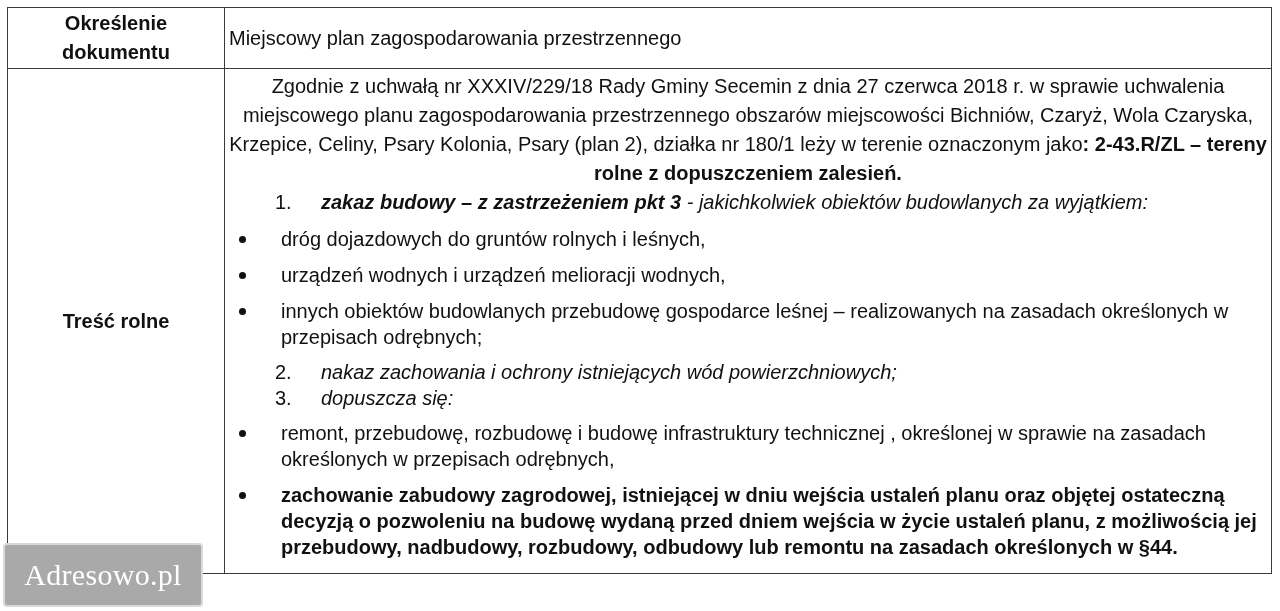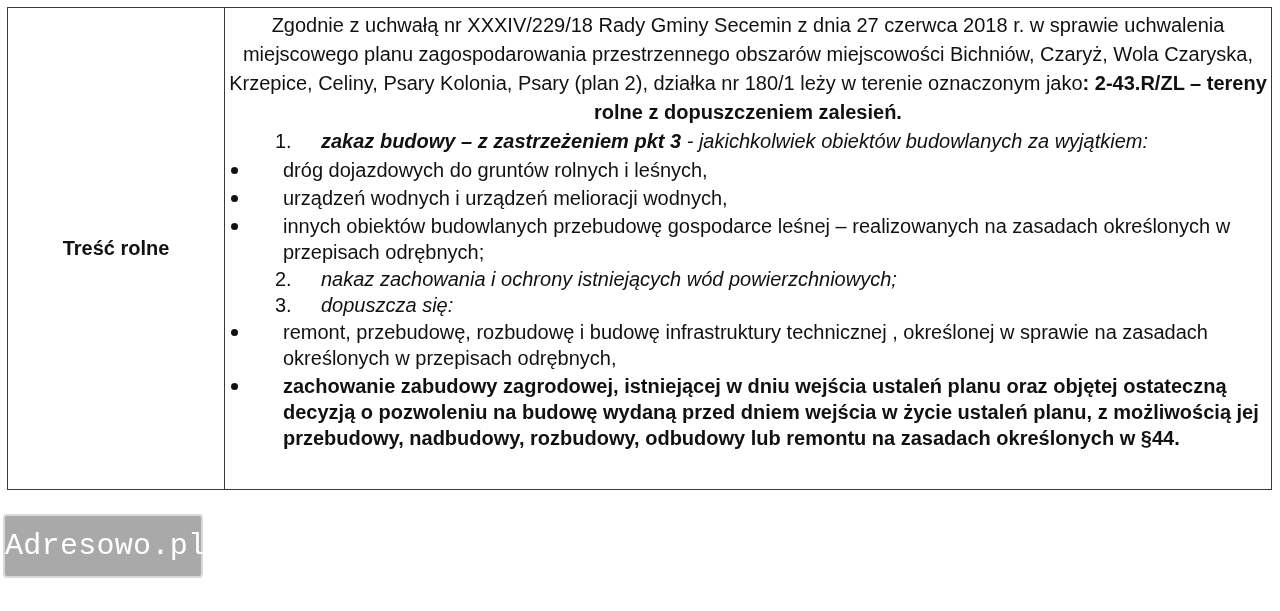--- a/index.html
+++ b/index.html
@@ -59,25 +59,24 @@
       padding-left: 46px;
     }
     .num-item .num {
       width: 46px;
       flex: 0 0 46px;
     }
     .num-item .txt { flex: 1; font-style: italic; }
 
     .bullet-item {
       display: flex;
-      margin: 0;
+      margin: 8px;
       line-height: 26px;
       padding-top: 1px;
       padding-bottom: 1px;
-      gap: 10px;
     }
     .bullet-item .dot {
       width: 44px;
       flex: 0 0 44px;
       position: relative;
     }
     .bullet-item .dot::before {
       content: "";
       position: absolute;
       left: 2px;
@@ -86,40 +85,47 @@
       height: 7px;
       border-radius: 50%;
       background: #111111;
     }
     .bullet-item .txt { flex: 1; }
     .bullet-item.bold .txt { font-weight: bold; }
 
     .watermark {
       position: absolute;
       left: 3px;
-      top: 514px;
+      top: 543px;
       width: 200px;
       height: 64px;
       background: #a9a9a9;
       border: 2px solid #d9d9d9;
       border-radius: 4px;
       box-sizing: border-box;
       color: #ffffff;
-      font-family: Liberation Mono, monospace;
+      font-family: Liberation Serif, serif;
       font-size: 30px;
       line-height: 60px;
       text-align: center;
       letter-spacing: 0.3px;
     }
   </style>
 </head>
 <body>
 
 <table class="doc-table">
   <tbody>
+      <tr class="row-1">
+    <td class="label-cell">
+      <div>Określenie</div>
+      <div>dokumentu</div>
+    </td>
+    <td class="value-cell">Miejscowy plan zagospodarowania przestrzennego</td>
+  </tr>
   <tr class="row-3">
     <td class="label-cell">Treść rolne</td>
     <td class="content-cell">
       <p class="para"><span>Zgodnie z uchwałą nr XXXIV/229/18 Rady Gminy Secemin z dnia 27 czerwca 2018 r.  w sprawie uchwalenia miejscowego planu zagospodarowania przestrzennego obszarów miejscowości Bichniów, Czaryż, Wola Czaryska, Krzepice, Celiny, Psary Kolonia, Psary (plan 2), działka nr 180/1 leży w terenie oznaczonym jako</span><span class="b">: 2-43.R/ZL – tereny rolne z dopuszczeniem zalesień.</span></p>
 
       <div class="num-item">
         <span class="num">1.</span>
         <span class="txt"><span class="b">zakaz budowy – z zastrzeżeniem pkt 3</span><span> - jakichkolwiek obiektów budowlanych za wyjątkiem:</span></span>
       </div>
 

